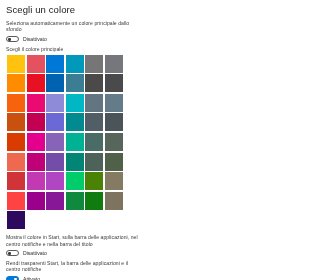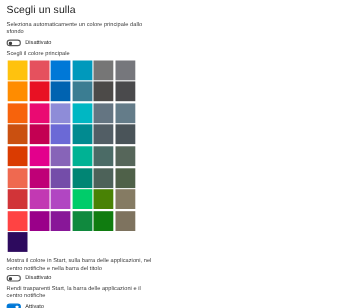--- a/index.html
+++ b/index.html
@@ -110,21 +110,21 @@
   }
   .bottom-block {
     margin-top: 5px;
   }
 </style>
 </head>
 <body>
 
 <div class="panel">
 
-  <div class="page-title">Scegli un sulla</div>
+  <div class="page-title">Scegli un colore</div>
 
   <div class="desc">Seleziona automaticamente un colore principale dallo sfondo</div>
 
   <div class="toggle-row">
     <div class="toggle off">
       <div class="knob"></div>
     </div>
     <div class="toggle-label">Disattivato</div>
   </div>
 

